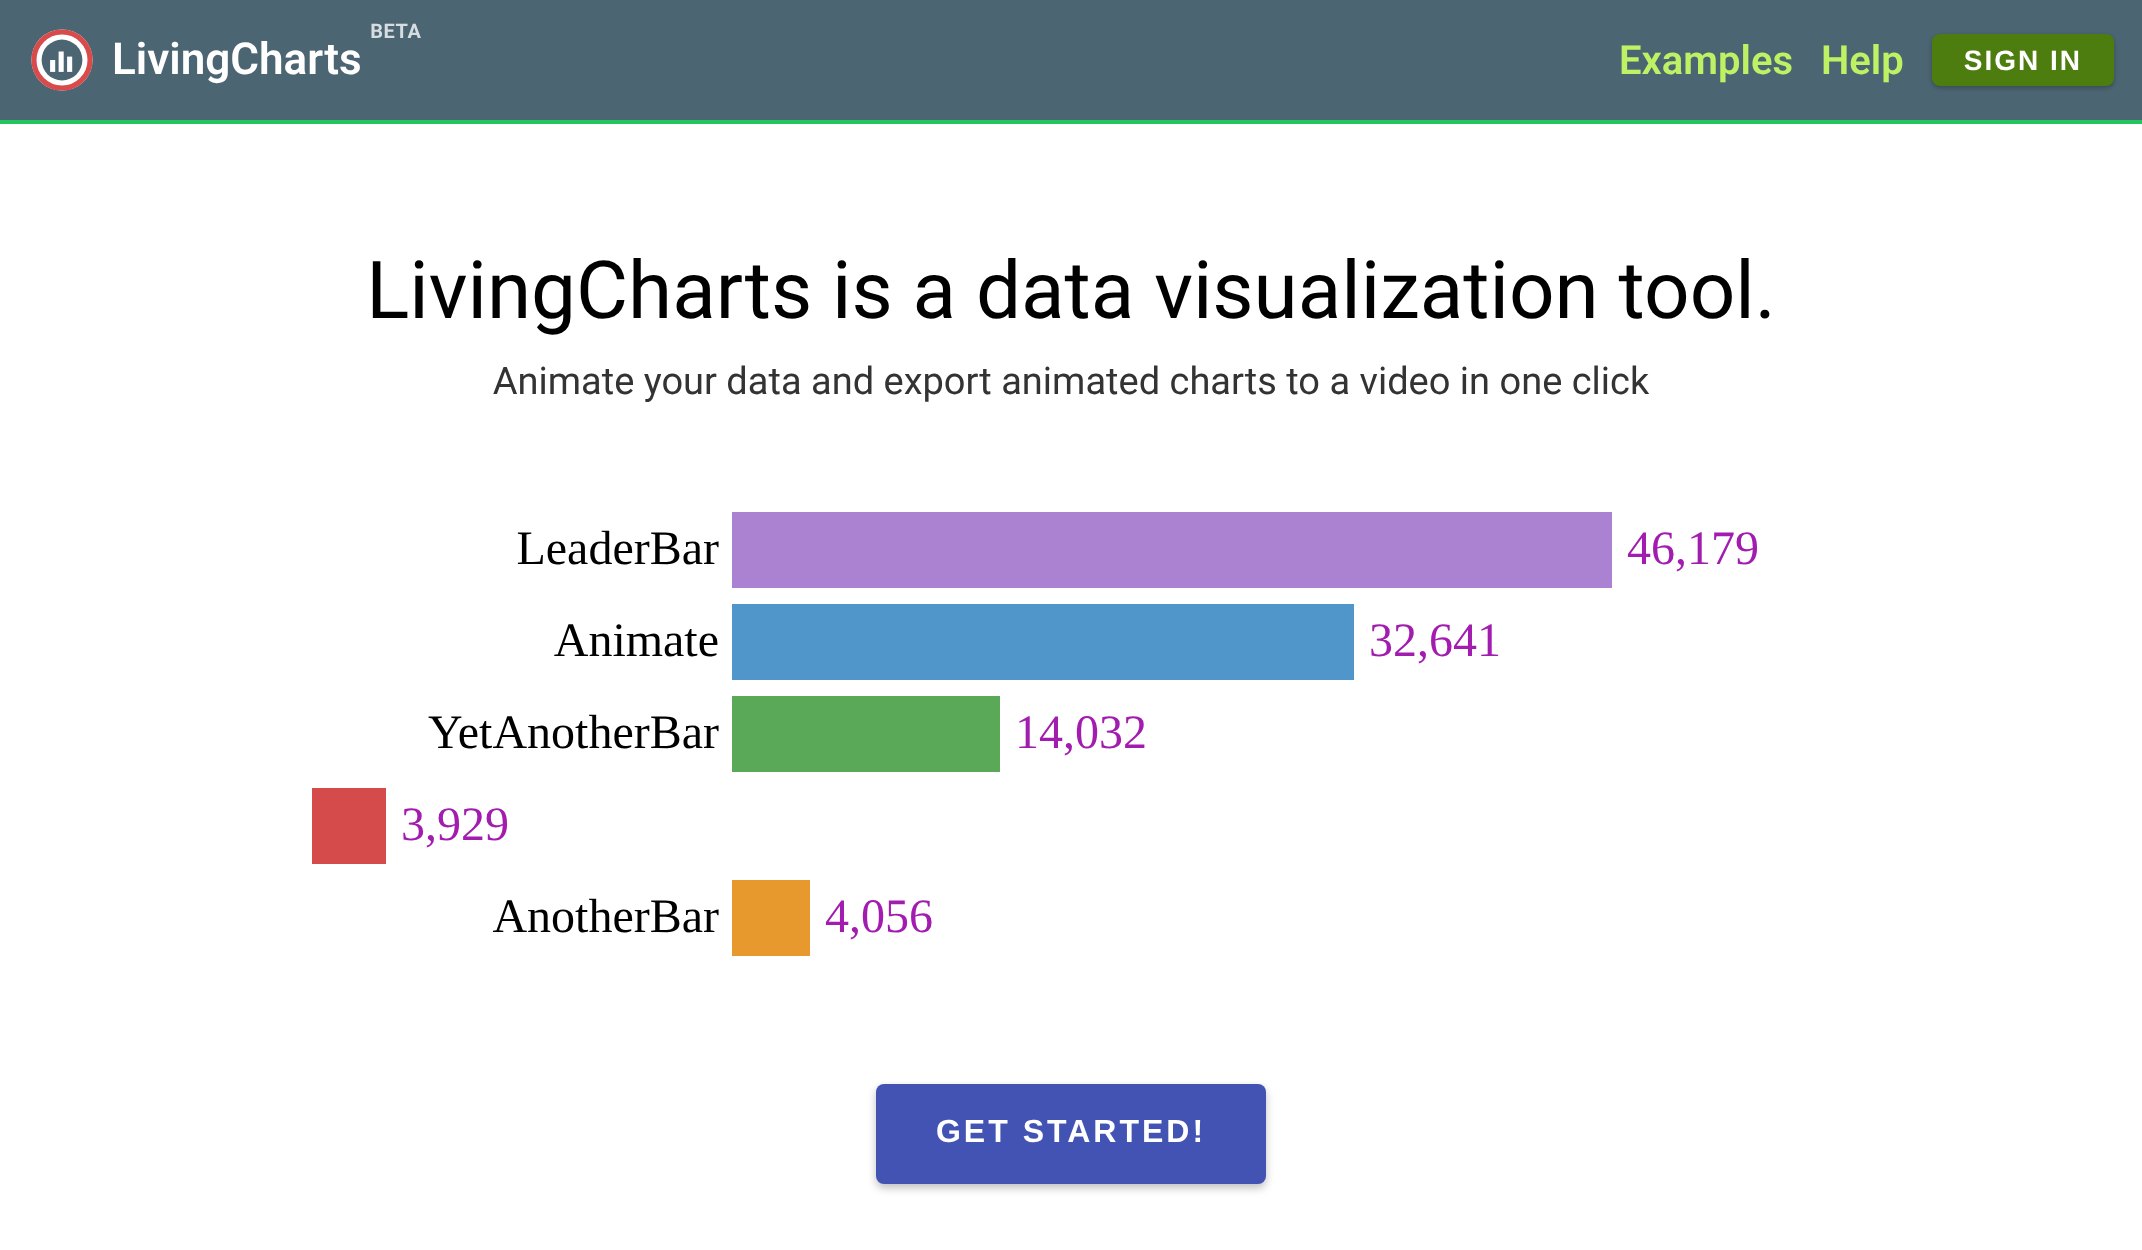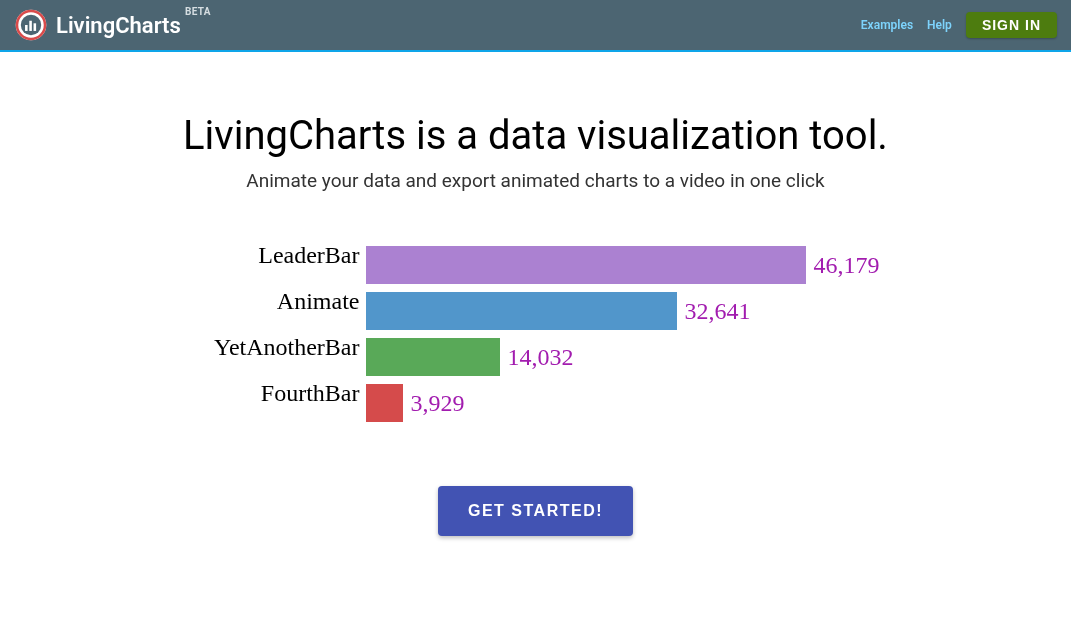--- a/index.html
+++ b/index.html
@@ -4,22 +4,22 @@
   <style>
     * { box-sizing: border-box; margin: 0; padding: 0; }
     body {
       font-family: -apple-system, BlinkMacSystemFont, "Segoe UI", Roboto, Helvetica, Arial, sans-serif;
       background: #ffffff;
       color: #222;
       width: 1071px;
     }
     header.site-header {
       background: #4c6572;
-      border-bottom: 2px solid #0ea5e9;
-      height: 52px;
+      border-bottom: 2px solid #22c55e;
+      height: 62px;
       display: flex;
       align-items: center;
       justify-content: space-between;
       padding: 0 14px;
     }
     .brand {
       display: flex;
       align-items: center;
       gap: 8px;
       color: #ffffff;
@@ -38,22 +38,22 @@
       top: -2px;
       right: -30px;
       letter-spacing: 0.3px;
     }
     nav.top-nav {
       display: flex;
       align-items: center;
       gap: 14px;
     }
     nav.top-nav a {
-      color: #7dd3fc;
-      font-size: 12px;
+      color: #bef264;
+      font-size: 20px;
       font-weight: 600;
       text-decoration: none;
     }
     .btn-signin {
       background: #4d7c0f;
       color: #fff;
       font-size: 14px;
       font-weight: 700;
       letter-spacing: 1px;
       border: none;
@@ -79,20 +79,21 @@
       color: #333;
       margin-bottom: 50px;
     }
     .chart {
       width: 760px;
       margin: 0 auto 60px auto;
       font-family: Georgia, "Times New Roman", serif;
     }
     .chart-row {
       display: flex;
+      align-items: center;
       height: 46px;
     }
     .chart-label {
       width: 210px;
       text-align: right;
       padding-right: 6px;
       font-size: 24px;
       color: #000;
       white-space: nowrap;
     }
@@ -170,22 +171,28 @@
         </div>
       </div>
       <div class="chart-row">
         <div class="chart-label">YetAnotherBar</div>
         <div class="chart-track">
           <div class="chart-bar" style="width: 134px; background: rgb(89, 169, 88);"></div>
           <div class="chart-value">14,032</div>
         </div>
       </div>
       <div class="chart-row">
-        <div class="chart-label">FourthBar</div>
         <div class="chart-track">
           <div class="chart-bar" style="width: 37px; background: rgb(213, 75, 75);"></div>
           <div class="chart-value">3,929</div>
+        </div>
+      </div>
+      <div class="chart-row">
+        <div class="chart-label">AnotherBar</div>
+        <div class="chart-track">
+          <div class="chart-bar" style="width: 39px; background: rgb(231, 153, 46);"></div>
+          <div class="chart-value">4,056</div>
         </div>
       </div>
     </div>
 
   <button class="btn-cta">GET STARTED!</button>
 </main>
 
 </body></html>

